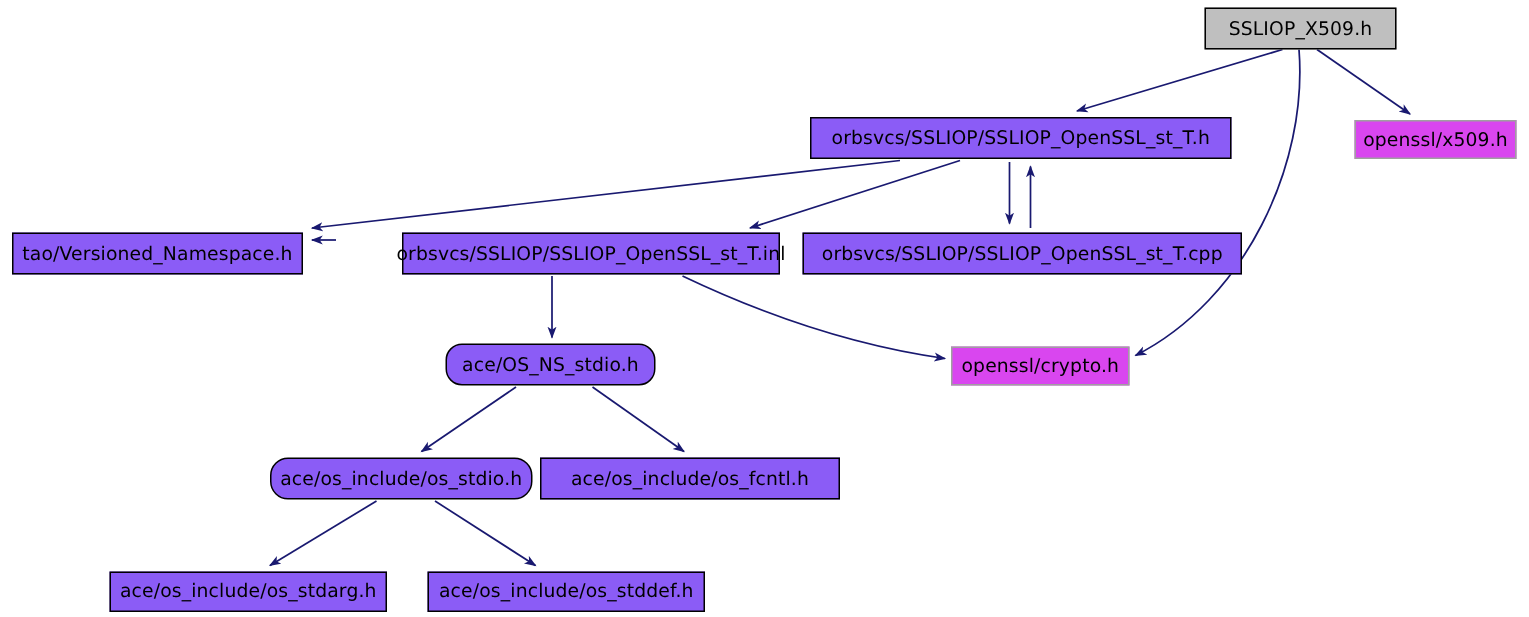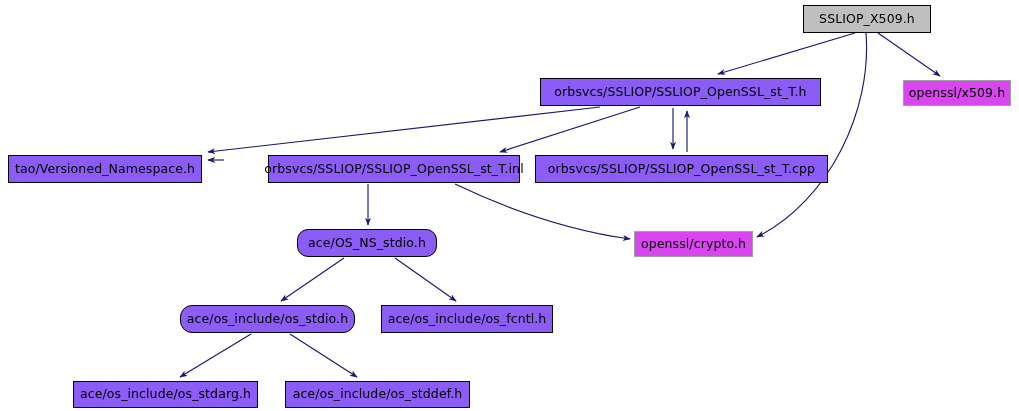--- a/index.html
+++ b/index.html
@@ -101,21 +101,21 @@
       </div>
       <div class="node" style="left: 297px; top: 229px; width: 140px; height: 28px; border-radius: 11px;">
         <span class="node-label">ace/OS_NS_stdio.h</span>
       </div>
       <div class="node external" style="left: 634px; top: 231px; width: 119px; height: 26px;">
         <span class="node-label">openssl/crypto.h</span>
       </div>
       <div class="node" style="left: 180px; top: 305px; width: 175px; height: 28px; border-radius: 12px;">
         <span class="node-label">ace/os_include/os_stdio.h</span>
       </div>
-      <div class="node" style="left: 381px; top: 305px; width: 172px; height: 28px;">
+      <div class="node" style="left: 360px; top: 305px; width: 200px; height: 28px;">
         <span class="node-label">ace/os_include/os_fcntl.h</span>
       </div>
       <div class="node" style="left: 73px; top: 381px; width: 185px; height: 27px;">
         <span class="node-label">ace/os_include/os_stdarg.h</span>
       </div>
       <div class="node" style="left: 285px; top: 381px; width: 185px; height: 27px;">
         <span class="node-label">ace/os_include/os_stddef.h</span>
       </div>
     </div>
 

